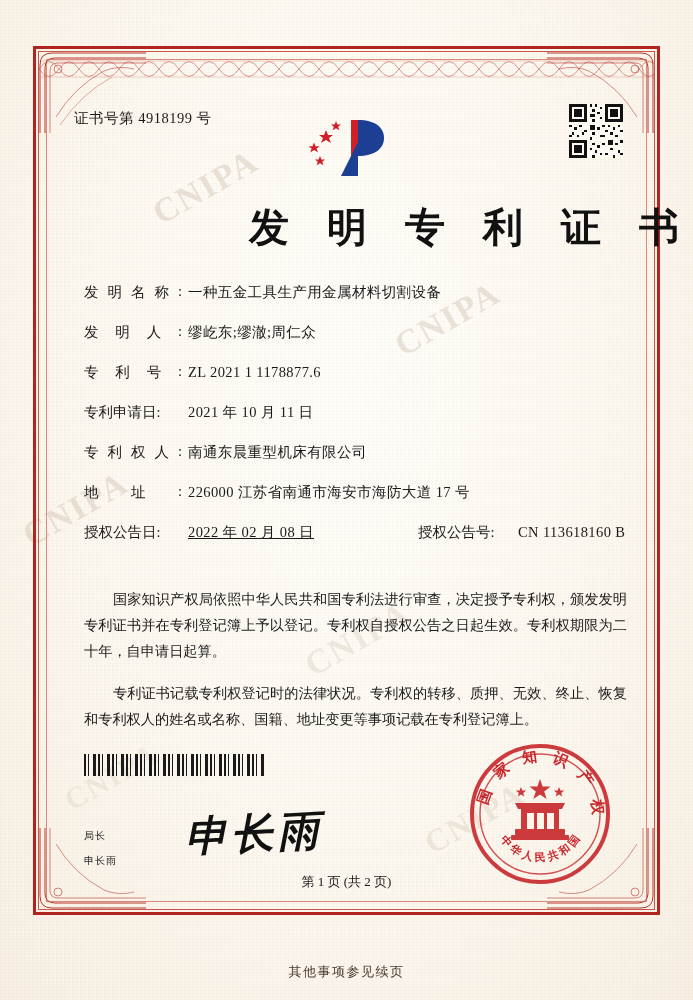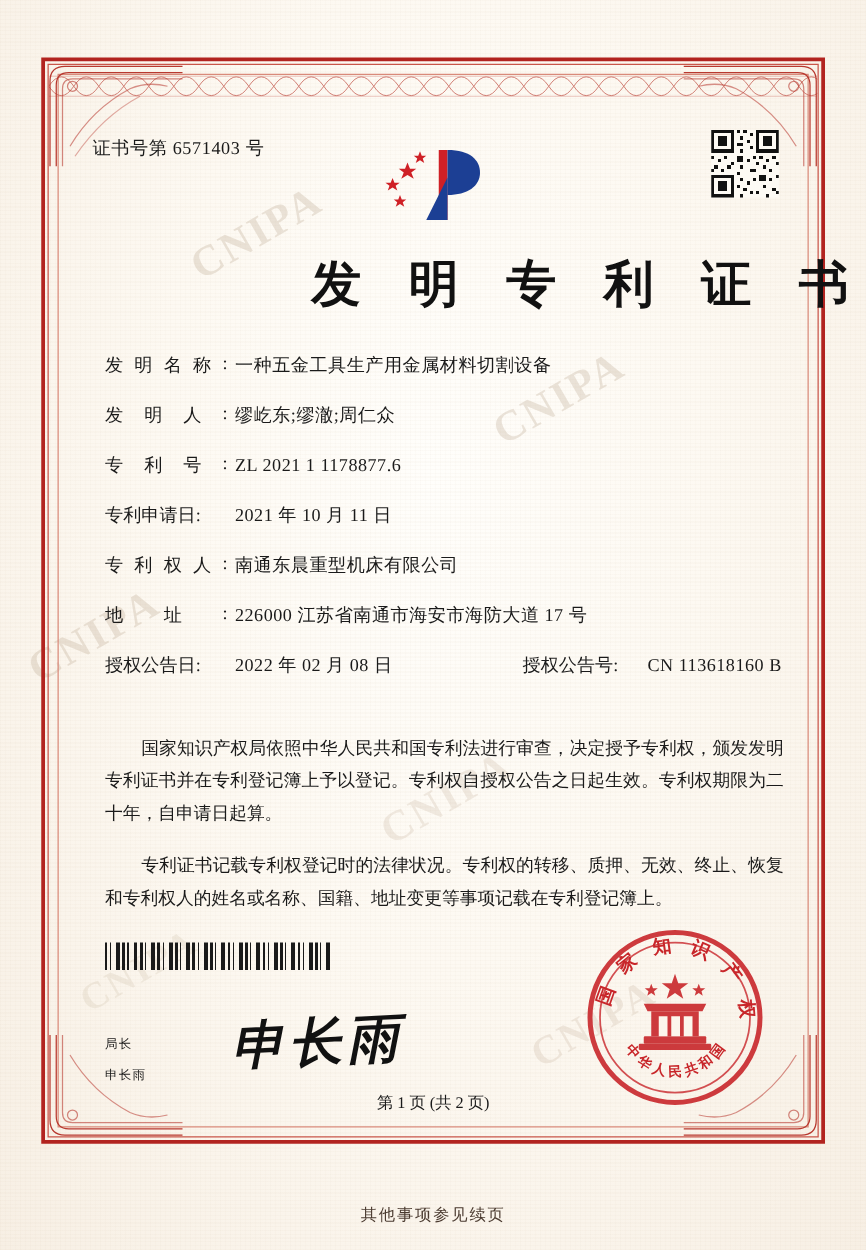--- a/index.html
+++ b/index.html
@@ -143,21 +143,21 @@
   .lbl.spread {
     display: flex;
     justify-content: space-between;
     padding-right: 6px;
     box-sizing: border-box;
   }
   .val {
     flex: 1 1 auto;
     letter-spacing: 0.4px;
   }
-  .row.two .val { flex: 0 0 auto; width: 230px; }
+  .row.two .val { flex: 0 0 auto; width: 230px; text-decoration: underline; }
   .lbl2 {
     flex: 0 0 auto;
     width: 100px;
     letter-spacing: 0px;
     white-space: nowrap;
   }
   .val2 { flex: 1 1 auto; letter-spacing: 0.4px; }
 
   
   .paras {
@@ -283,21 +283,21 @@
   <svg class="corner br" viewBox="0 0 120 92">
     <g stroke="#b8392f" fill="none" stroke-width="1">
       <path d="M6 86 L6 18 Q6 6 18 6 L112 6"></path>
       <path d="M11 86 L11 21 Q11 11 21 11 L112 11"></path>
       <path d="M16 86 L16 24 Q16 16 24 16 L112 16" opacity="0.6"></path>
       <path d="M22 70 Q40 40 70 24 Q84 18 100 22" opacity="0.55"></path>
       <circle cx="24" cy="22" r="4" opacity="0.6"></circle>
     </g>
   </svg>
 
-  <div class="cert-no">证书号第 6571403 号</div>
+  <div class="cert-no">证书号第 4918199 号</div>
 
   <svg class="qr" viewBox="0 0 21 21" shape-rendering="crispEdges">
     <rect width="21" height="21" fill="#fdfaf4"></rect>
     <g fill="#111">
       <rect x="0" y="0" width="7" height="7"></rect>
         <rect x="1" y="1" width="5" height="5" fill="#fdfaf4"></rect>
         <rect x="2" y="2" width="3" height="3"></rect>
       <rect x="14" y="0" width="7" height="7"></rect>
         <rect x="15" y="1" width="5" height="5" fill="#fdfaf4"></rect>
         <rect x="16" y="2" width="3" height="3"></rect>

